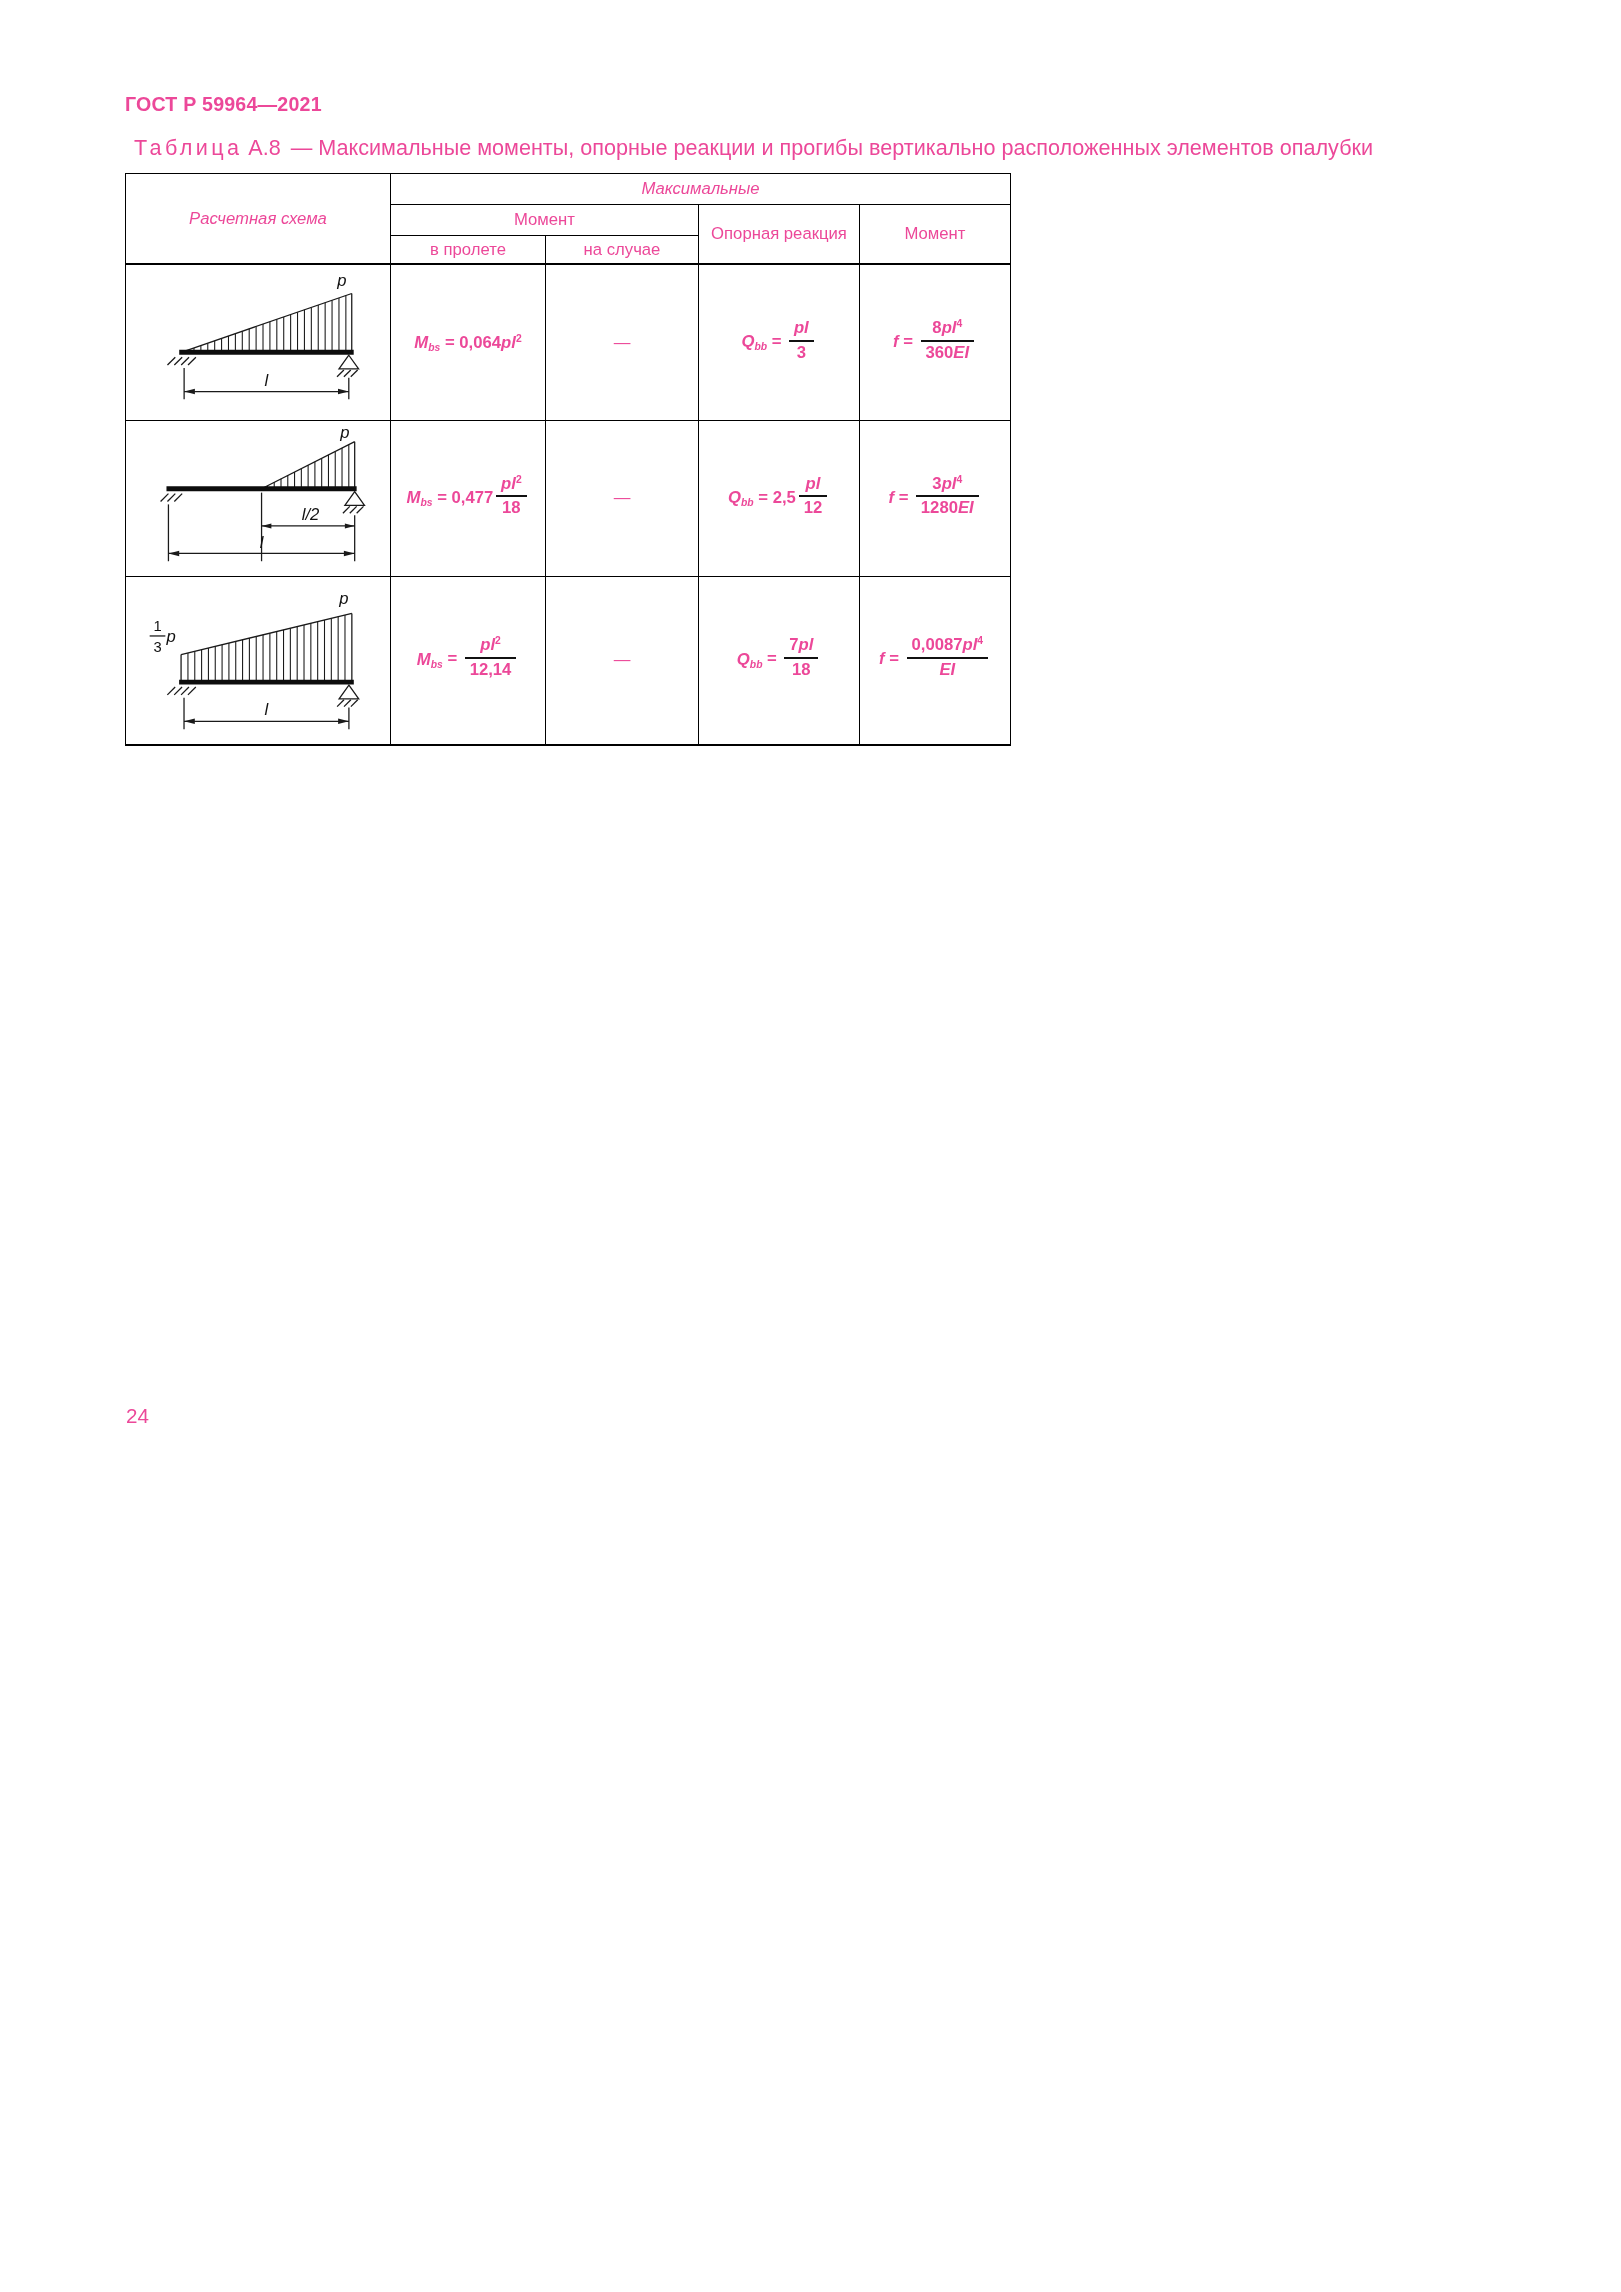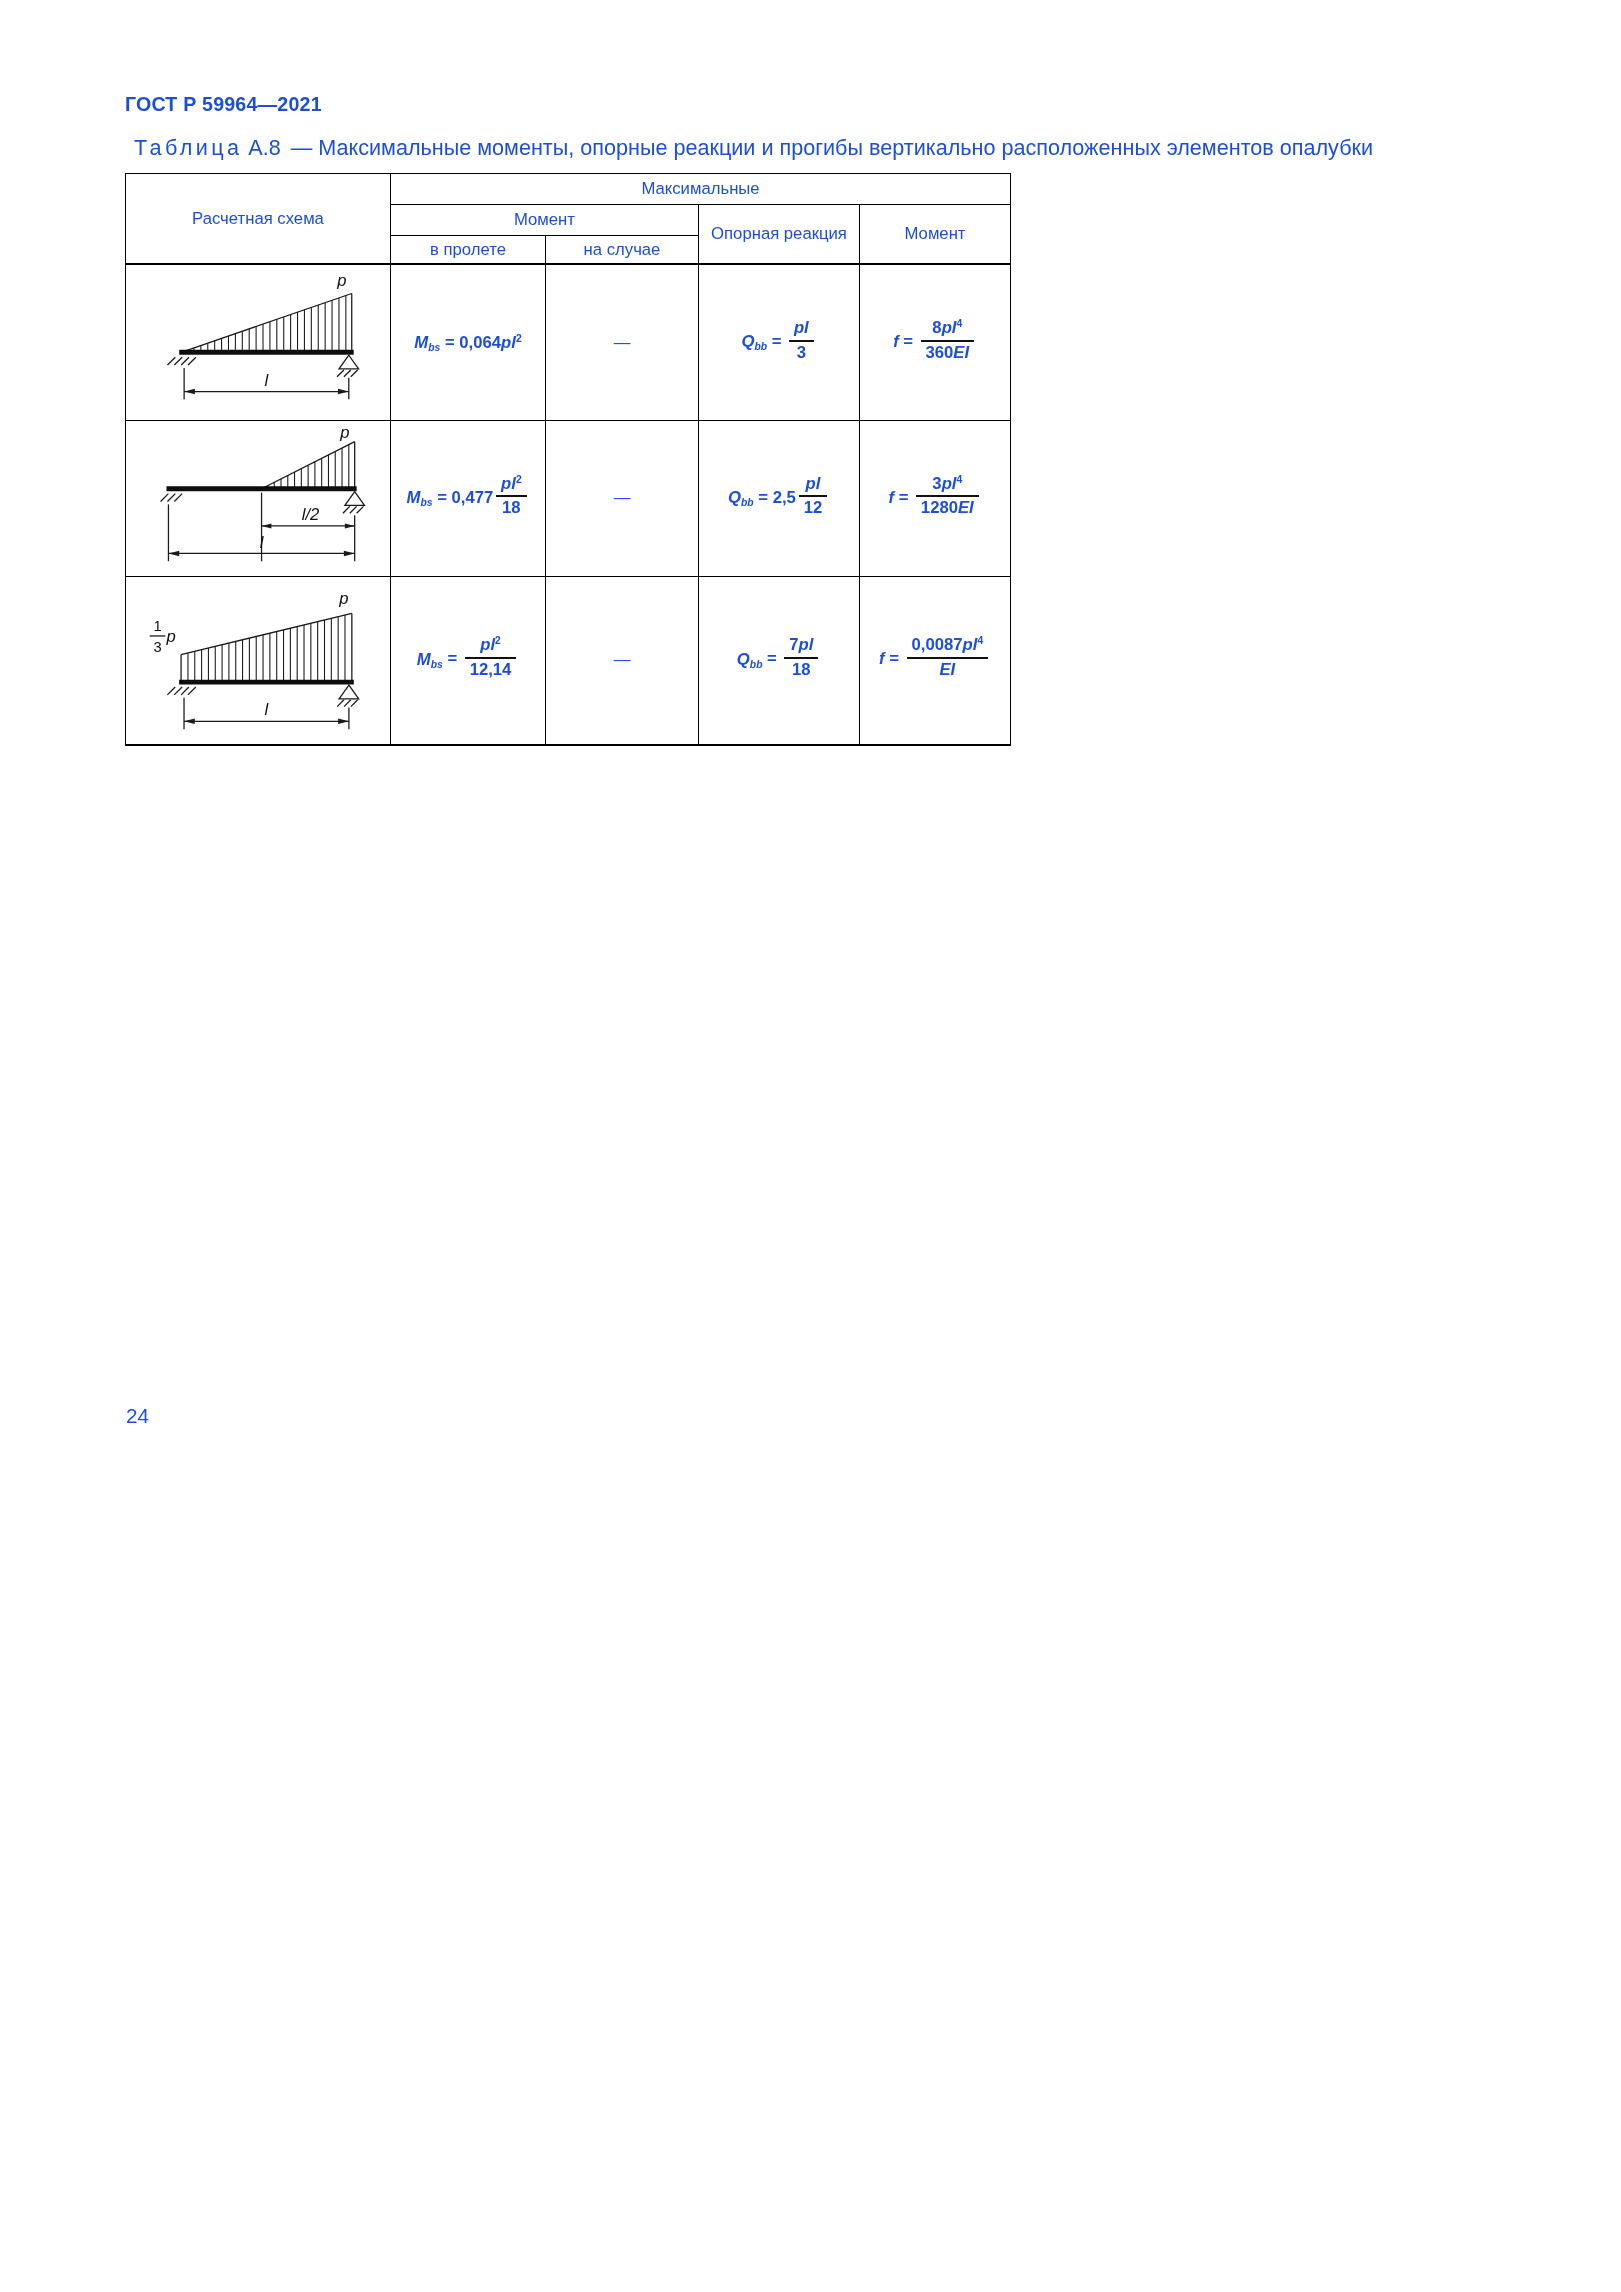--- a/index.html
+++ b/index.html
@@ -2,21 +2,21 @@
 <html><head>
 <meta charset="utf-8">
 <style>
   * { margin:0; padding:0; box-sizing:border-box; }
   html,body { background:#ffffff; }
   .page {
     position:relative;
     width:1621px; height:2293px;
     background:#ffffff;
     font-family:"Liberation Sans", sans-serif;
-    color:#1d4ed8;
+    color:#ec4899;
     overflow:hidden;
   }
   .content { position:absolute; left:125px; top:93px; width:1372px; }
 
   .doc-header { font-size:19.6px; font-weight:bold; letter-spacing:0.2px; }
 
   p.body-text {
     font-size:21.6px; line-height:25.5px;
     text-align:justify; text-indent:46px;
   }
@@ -37,21 +37,21 @@
     border-collapse:collapse;
     table-layout:fixed;
     width:884px;
   }
   table.gost-table td {
     border:1px solid #000;
     text-align:center; vertical-align:middle;
     font-size:16.7px;
     padding:2.9px 5.9px;
   }
-  tr.hrow1 td { height:31px; }
+  tr.hrow1 td { height:31px;font-style:italic; }
   tr.hrow2 td { height:31px; }
   tr.hrow3 td { height:29px; }
   tr.brow td { height:149px; }
   tr.brow3 td { height:161px; }
   tr.brow1 td { border-top:2.9px solid #000; }
   tr.brow3 td { border-bottom:2px solid #000; }
 
   td.cell-formula { font-size:17.6px; font-weight:bold; }
   td.cell-formula i { font-style:italic; }
   td.cell-dash { font-weight:normal; font-size:17.6px; }

